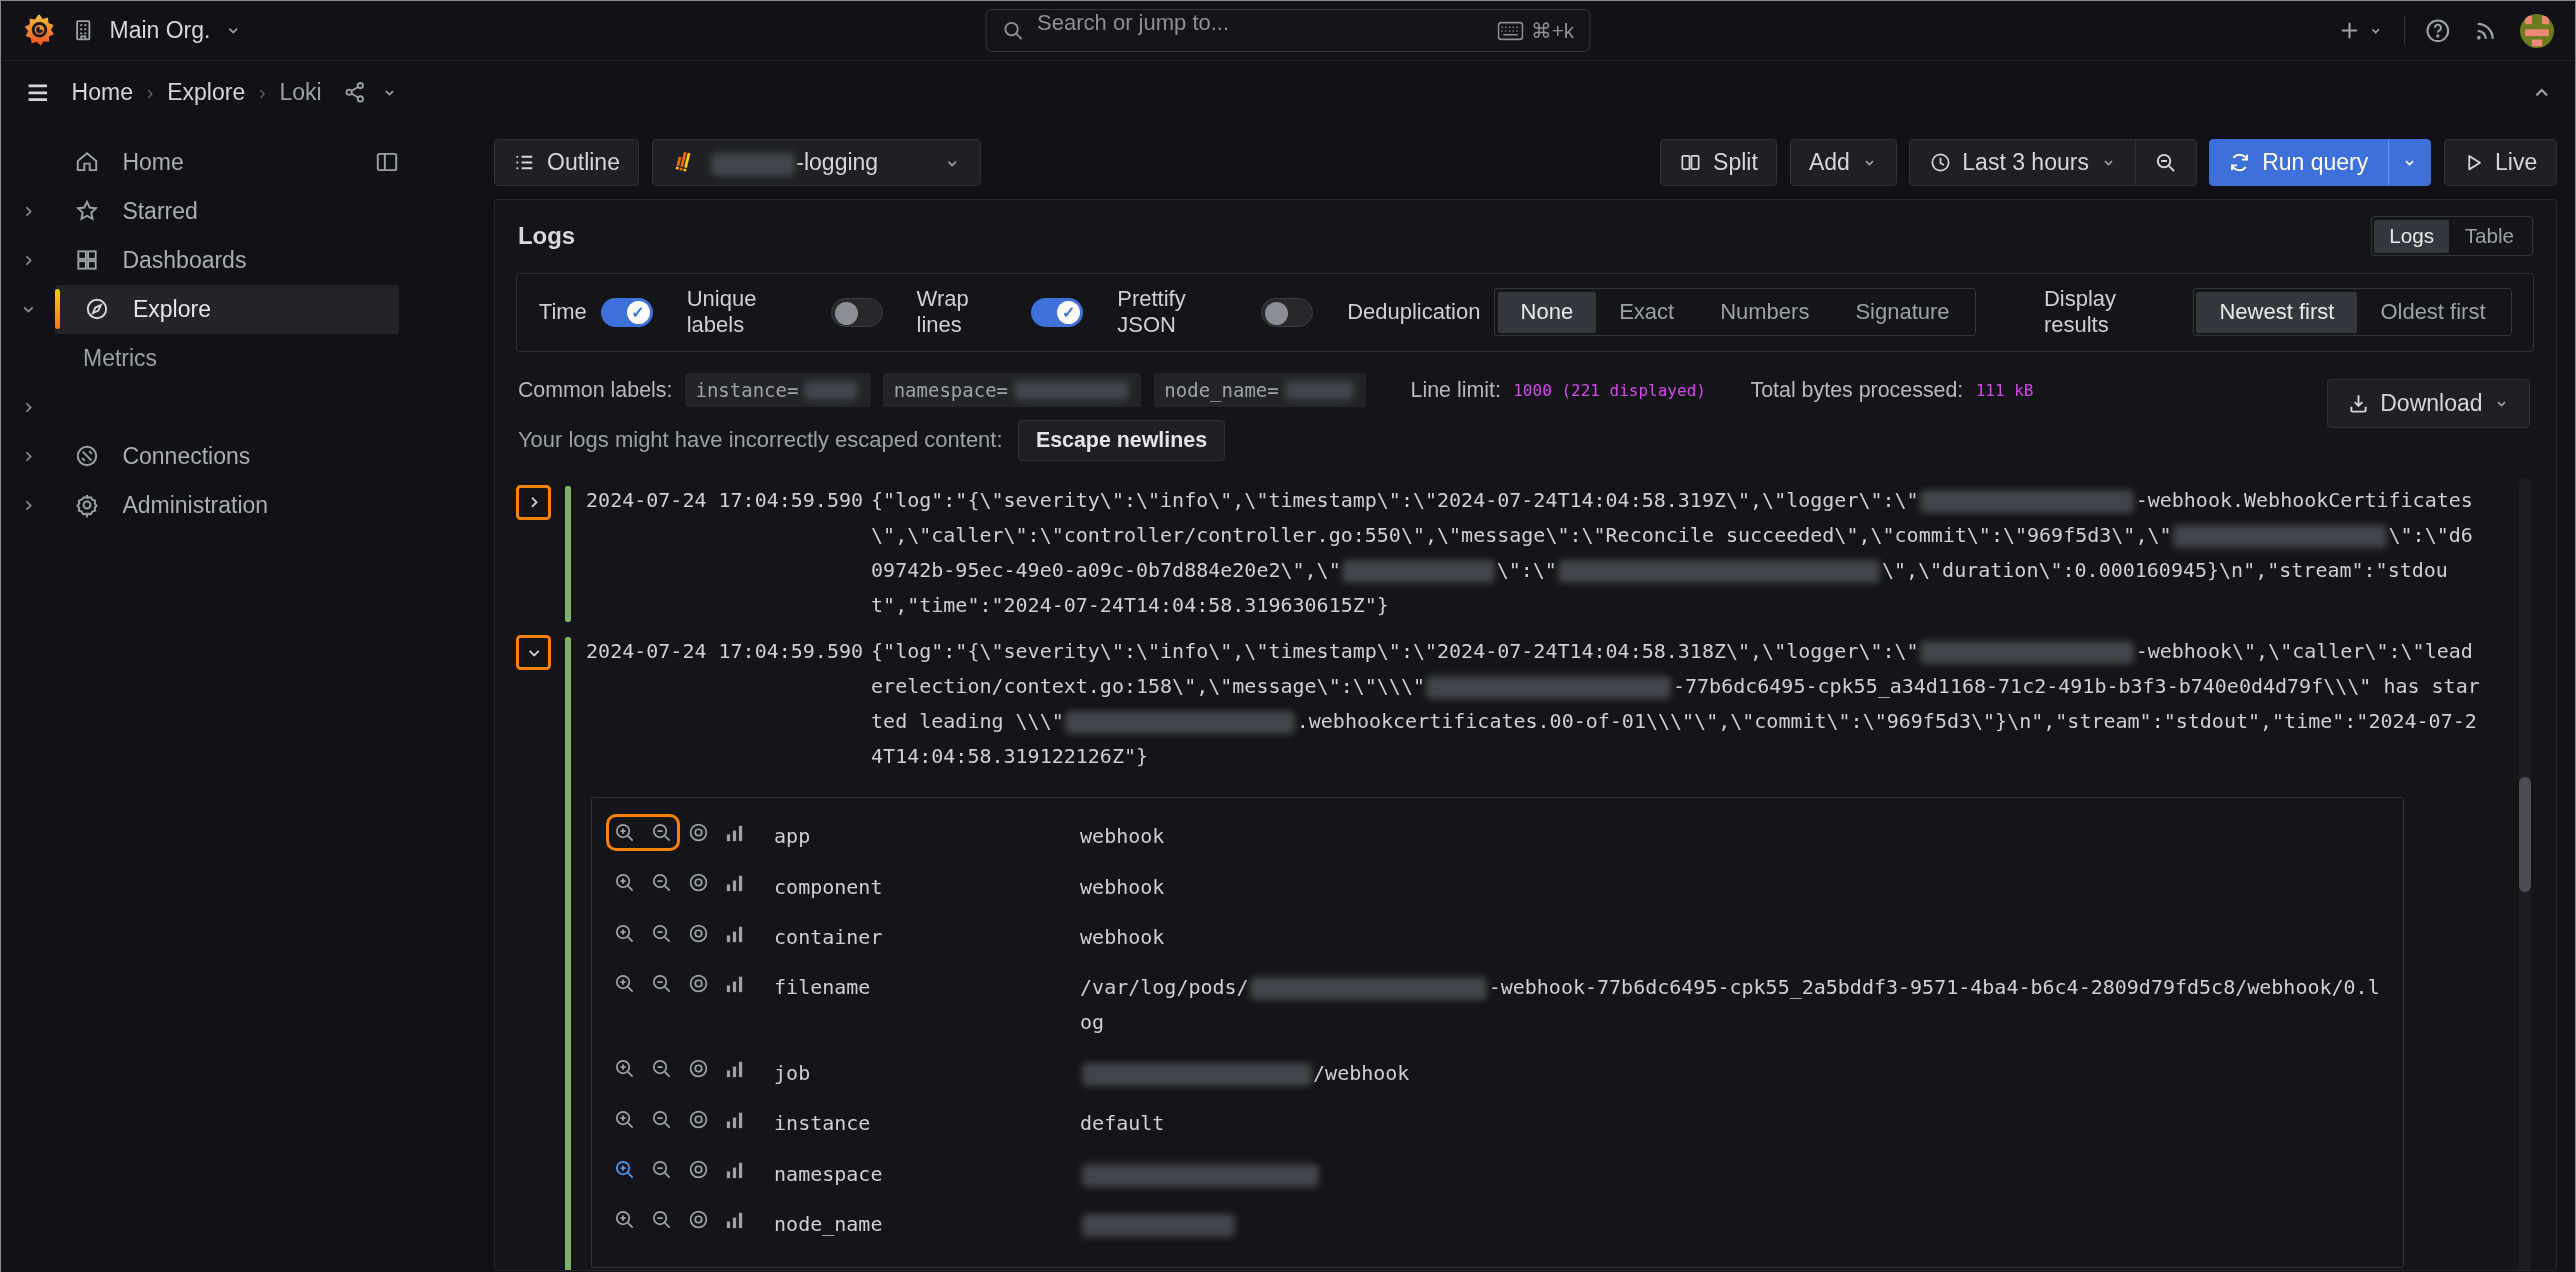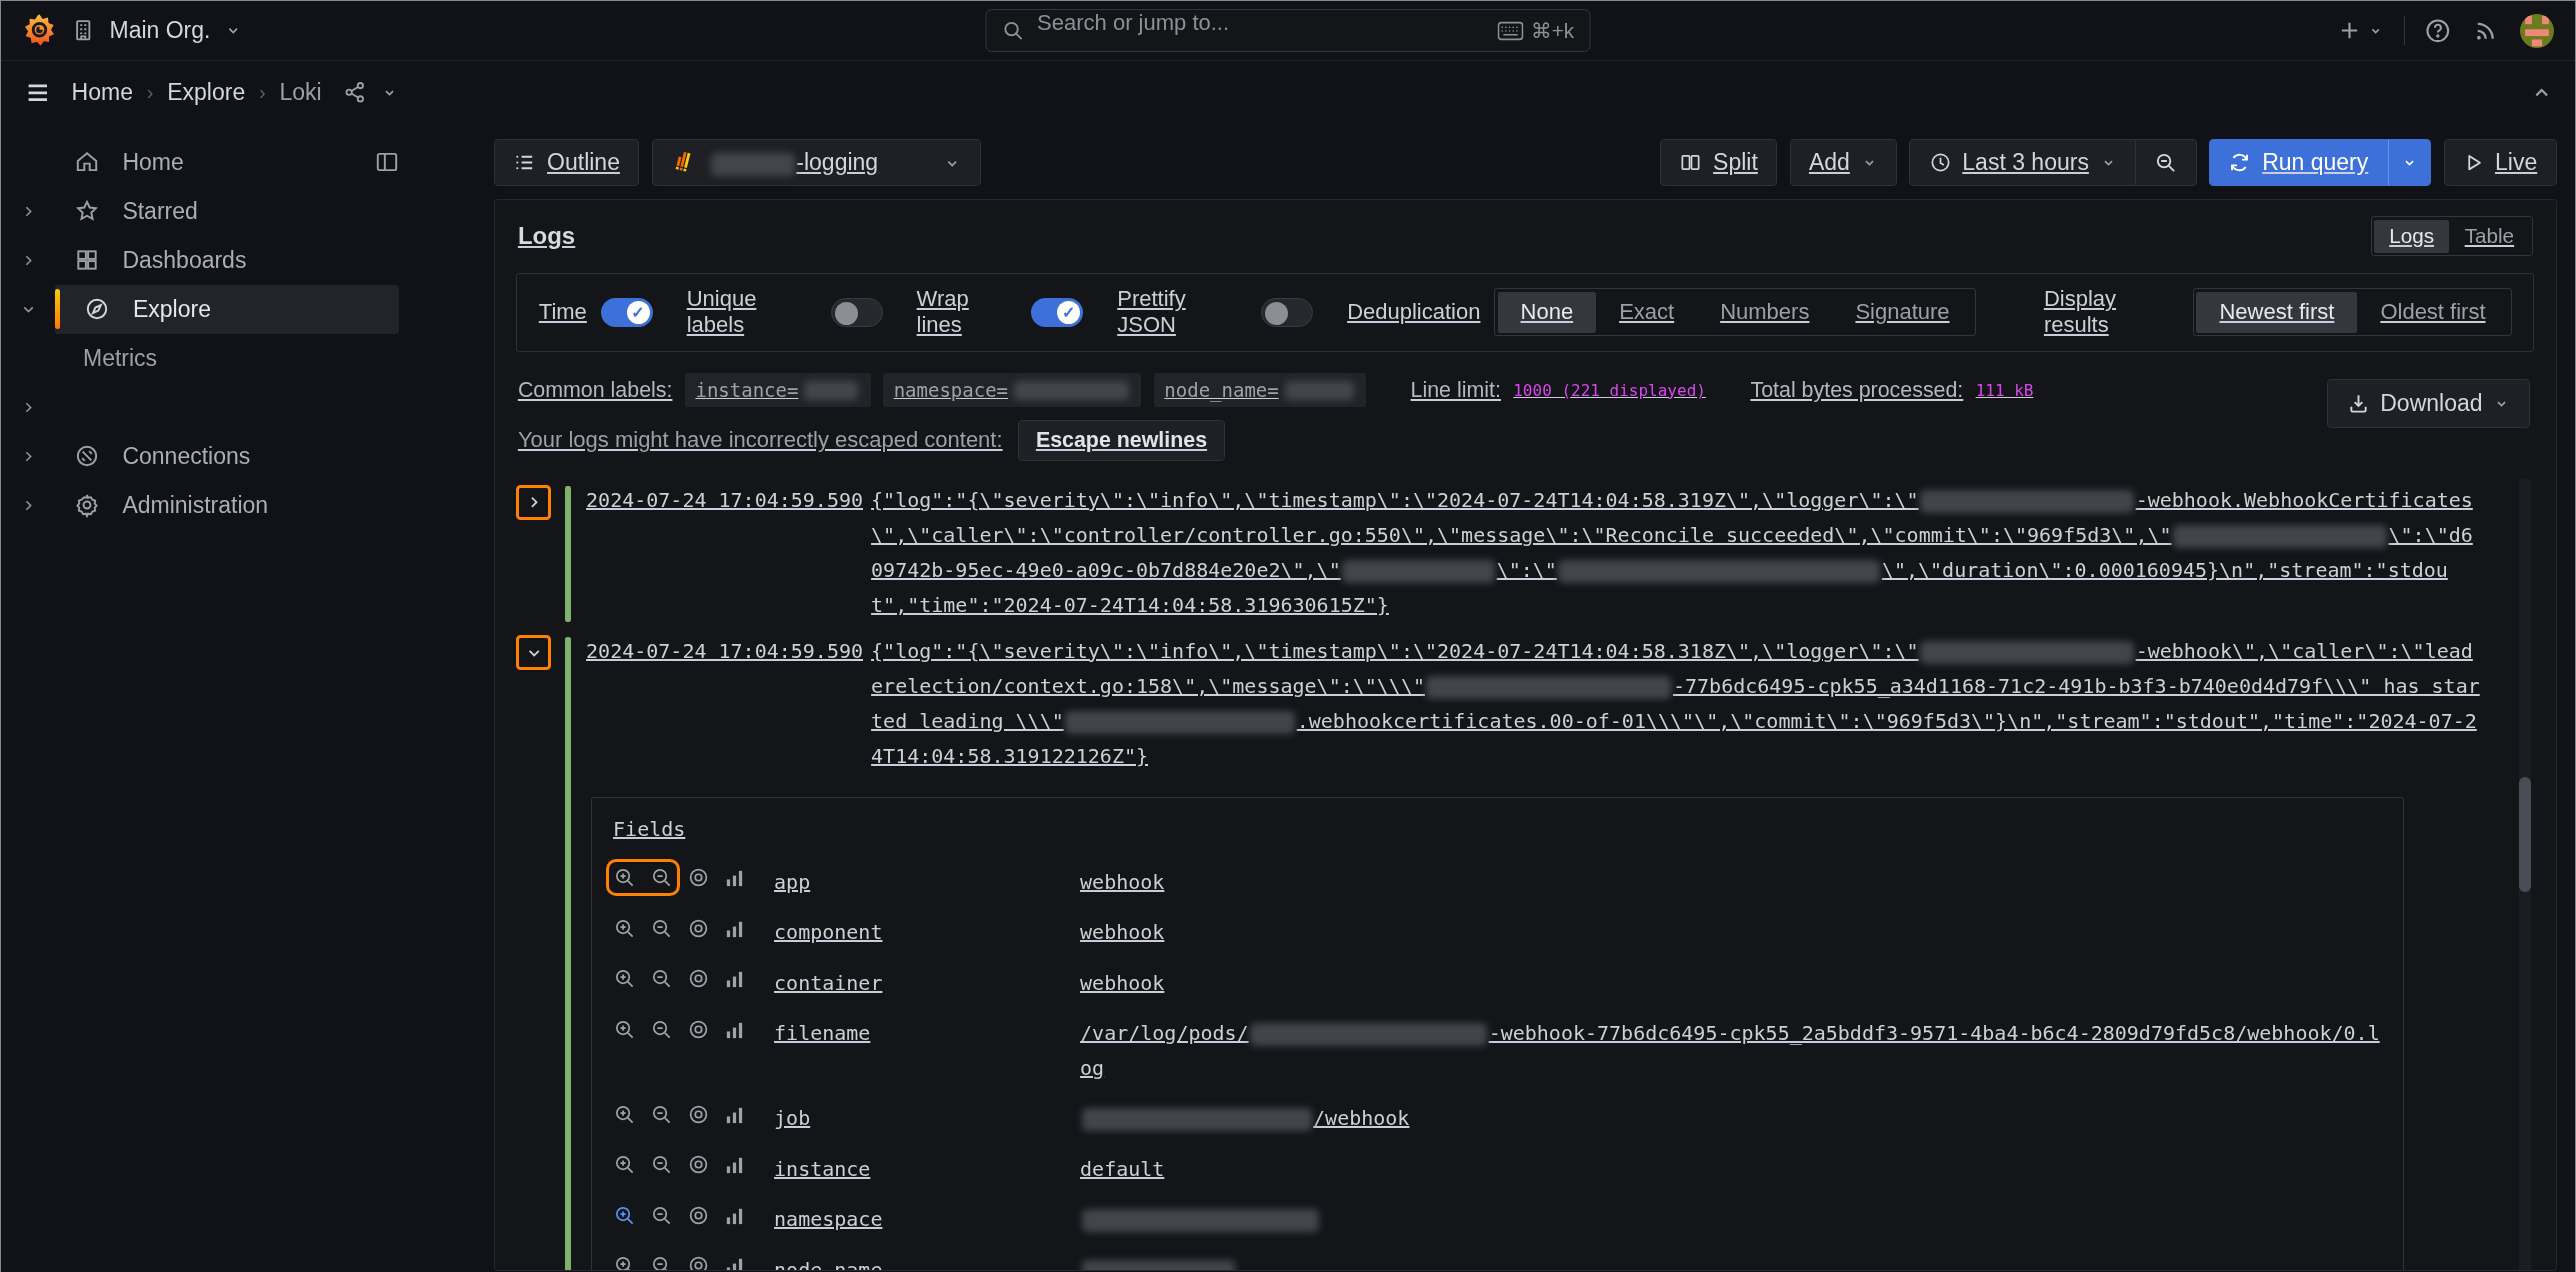--- a/index.html
+++ b/index.html
@@ -45,21 +45,21 @@
   .side-body { flex:1; display:flex; align-items:center; gap:21.4px; height:100%; margin-right:61px; border-radius:3.1px; padding-left:17px; }
   .side-item.active .side-body { background:#22242a; position:relative; }
   .side-item.active .side-body::before { content:""; position:absolute; left:0; top:4.6px; bottom:4.6px; width:5.4px; border-radius:3.1px; background:linear-gradient(#f2cc0c,#ff780a); }
   .side-item.active .side-body { padding-left:27.6px; }
   .side-icon { width:29px; display:flex; justify-content:center; color:#9da0a6; }
   .side-label { font-size:23px; color:#abaeb4; }
   .side-item.active .side-label { color:#e6e7ea; }
   .sub-label { margin-left:82px; font-size:23px; color:#9da0a6; height:47px; display:flex; align-items:center; }
   .dock-icon { position:absolute; right:60px; color:#9da0a6; }
 
-  .main { flex:1; padding:15.3px 18.4px 0 34px; display:flex; flex-direction:column;text-decoration:underline; }
+  .main { flex:1; padding:15.3px 18.4px 0 34px; display:flex; flex-direction:column; }
 
   
   .toolbar { display:flex; align-items:center; gap:12.3px; margin-bottom:12.3px; }
   .btn {
     display:inline-flex; align-items:center; gap:10.7px; height:47px;
     background:#1e2025; border:0.8px solid #2f3238; border-radius:4.6px;
     padding:0 18.4px; color:#d5d6db; font-size:23px; white-space:nowrap;
   }
   .btn .chev { color:#9da0a6; }
   .ds-picker { width:329px; }
@@ -582,21 +582,20 @@
             </span>
           </span>
           <span class="level-bar level-green"></span>
           <div class="row-col">
             <div class="row-line">
               <span class="ts">2024-07-24 17:04:59.590</span>
               <span class="log-content">{"log":"{\"severity\":\"info\",\"timestamp\":\"2024-07-24T14:04:58.318Z\",\"logger\":\"<span class="redact" style="width: 214px;"></span>-webhook\",\"caller\":\"leaderelection/context.go:158\",\"message\":\"\\\"<span class="redact" style="width: 245px;"></span>-77b6dc6495-cpk55_a34d1168-71c2-491b-b3f3-b740e0d4d79f\\\" has started leading \\\"<span class="redact" style="width: 230px;"></span>.webhookcertificates.00-of-01\\\"\",\"commit\":\"969f5d3\"}\n","stream":"stdout","time":"2024-07-24T14:04:58.319122126Z"}</span>
             </div>
 
             <div class="fields-box">
-              <div class="fields-title">Fields</div>
 
               <div class="field-row">
                 <span class="f-icons">
                   <span class="f-zoom-pair hl">
                     <span>
                         <svg width="23" height="23" viewBox="0 0 24 24" fill="none" stroke="currentColor" stroke-width="1.8">
                           <circle cx="10.5" cy="10.5" r="6.5"></circle>
                           <path d="M15.5 15.5L20.5 20.5M10.5 7.8v5.4M7.8 10.5h5.4"></path>
                         </svg>
                       </span>

